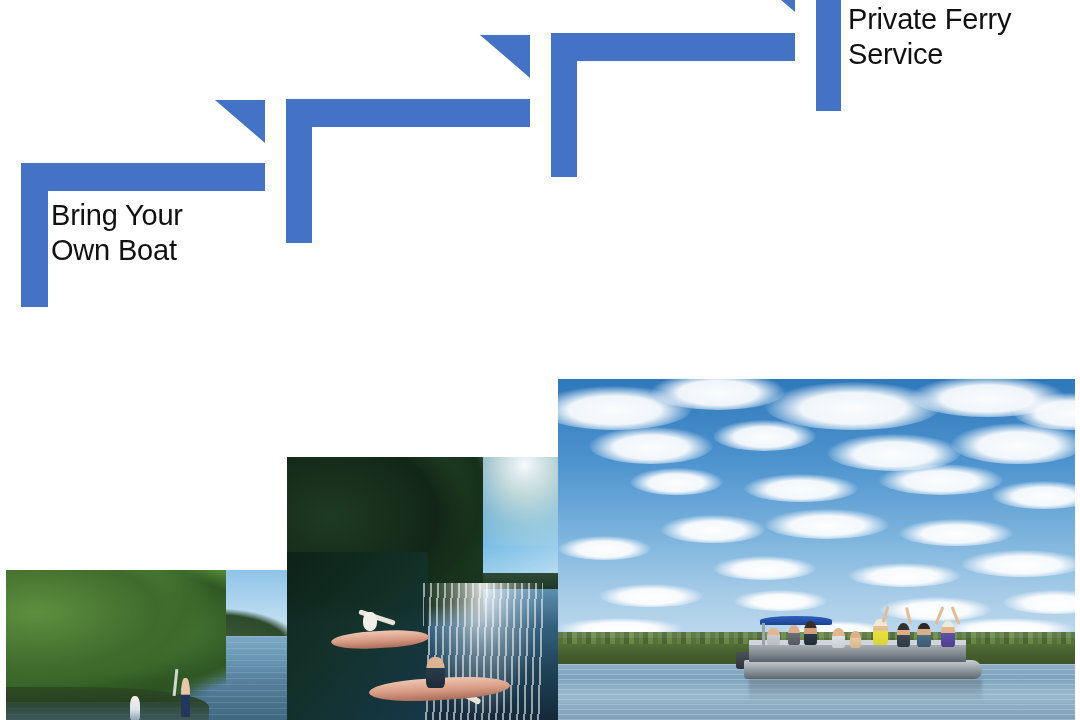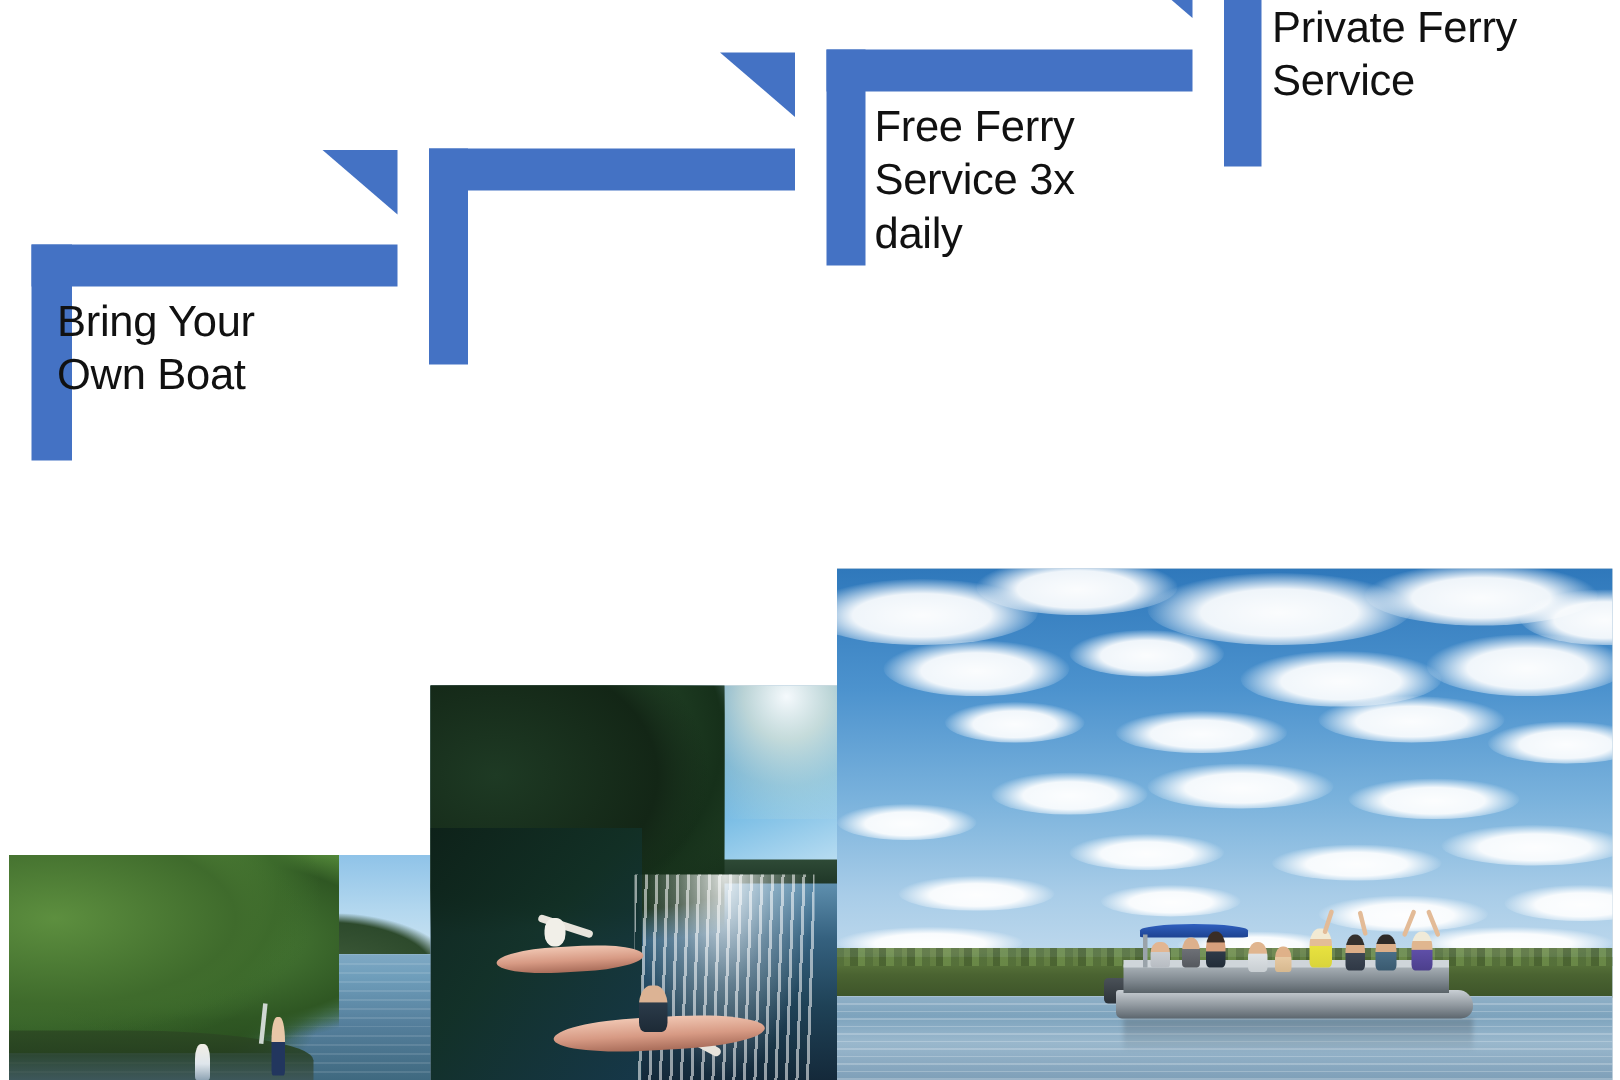--- a/index.html
+++ b/index.html
@@ -255,37 +255,34 @@
 </head>
 <body>
 
 <div class="canvas">
 
   <div class="step-group" style="left:0; top:0; width:1080px; height:720px;">
     <div class="step-hbar" style="left:21px; top:163px; width:244px; height:28px;"></div>
     <div class="step-vbar" style="left:21px; top:163px; width:27px; height:144px;"></div>
     <div class="step-arrow" style="left:215px; top:100px; border-width:0 50px 43px 0; border-color:transparent #4472C4 transparent transparent;"></div>
   </div>
-  <div class="step-label" style="left:38px; top:198px; width:230px;">Bring Your
+  <div class="step-label" style="left:51px; top:198px; width:230px;">Bring Your
 Own Boat</div>
 
   <div class="step-group" style="left:0; top:0; width:1080px; height:720px;">
     <div class="step-hbar" style="left:286px; top:99px; width:244px; height:28px;"></div>
     <div class="step-vbar" style="left:286px; top:99px; width:26px; height:144px;"></div>
     <div class="step-arrow" style="left:480px; top:35px; border-width:0 50px 43px 0; border-color:transparent #4472C4 transparent transparent;"></div>
   </div>
 
   <div class="step-group" style="left:0; top:0; width:1080px; height:720px;">
     <div class="step-hbar" style="left:551px; top:33px; width:244px; height:28px;"></div>
     <div class="step-vbar" style="left:551px; top:33px; width:26px; height:144px;"></div>
     <div class="step-arrow" style="left:745px; top:-31px; border-width:0 50px 43px 0; border-color:transparent #4472C4 transparent transparent;"></div>
   </div>
-  <div class="step-label" style="left:583px; top:68px; width:240px;">Free Ferry
-Service 3x
-daily</div>
 
   <div class="step-group" style="left:0; top:0; width:1080px; height:720px;">
 
     <div class="step-vbar" style="left:816px; top:-33px; width:25px; height:144px;"></div>
   </div>
   <div class="step-label" style="left:848px; top:2px; width:240px;">Private Ferry
 Service</div>
 
   <div class="photo" style="left:6px; top:570px; width:282px; height:150px;">
     <div class="photo-inner">

